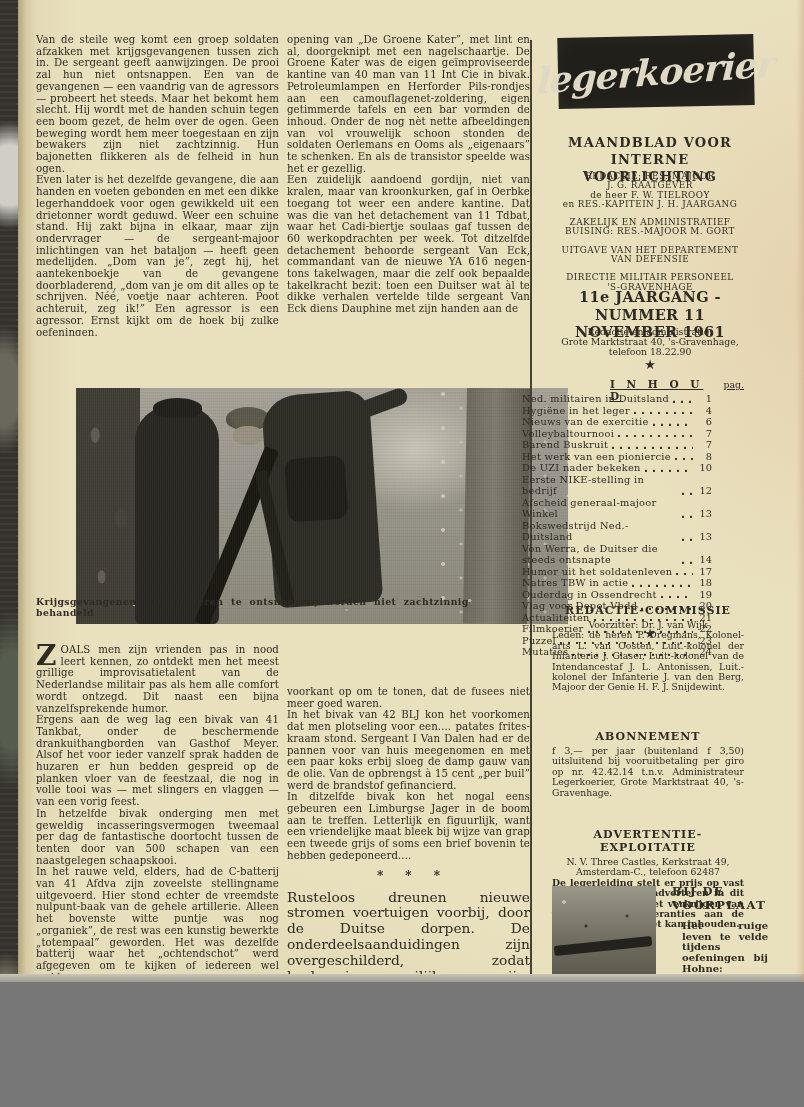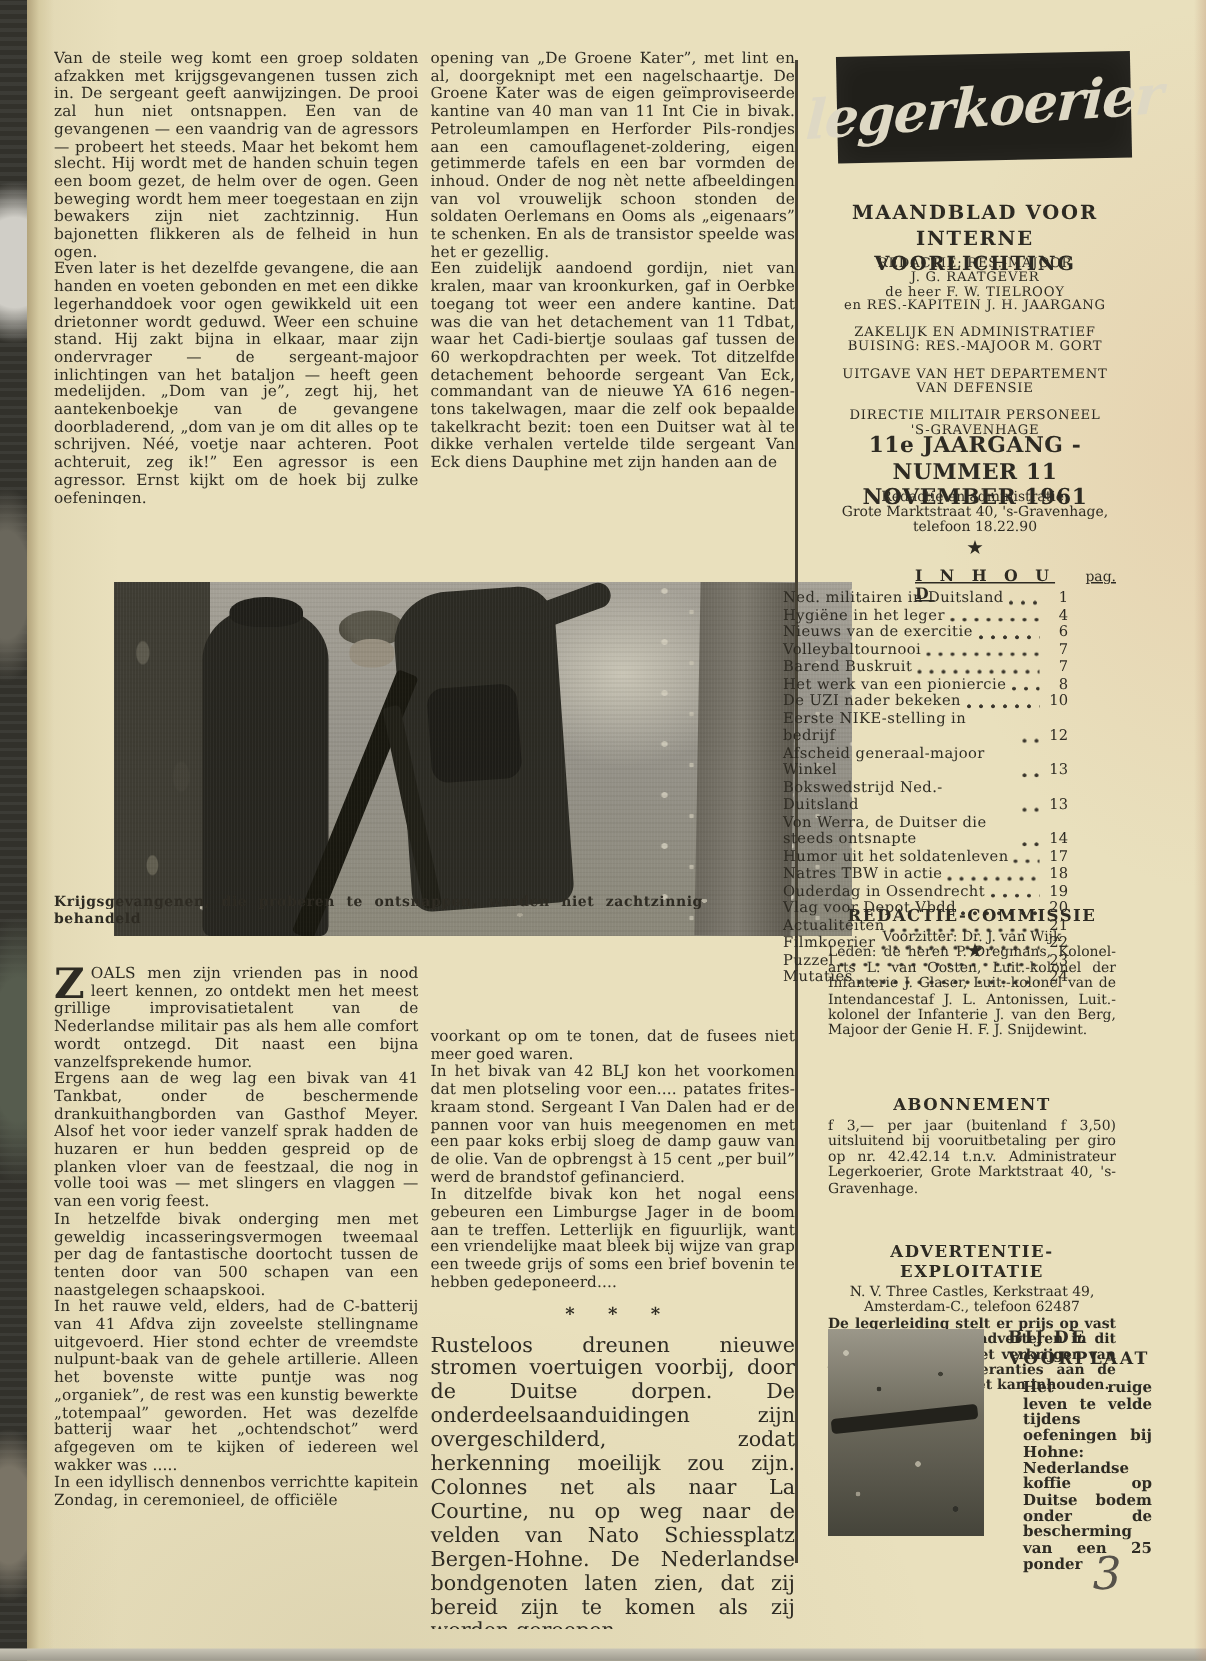--- a/index.html
+++ b/index.html
@@ -1,16 +1,16 @@
 <!DOCTYPE html>
 <html lang="nl"><head>
 <meta charset="utf-8">
 <style>
   html,body{margin:0;padding:0;background:#777;}
-  .page{position:relative;width:804px;height:1107px;overflow:hidden;
+  .page{position:relative;width:804px;height:982px;overflow:hidden;
     font-family:"DejaVu Serif","Liberation Serif",serif;color:#2e2b23;
     background-color:#e9e0bd;
     background-image:
       radial-gradient(ellipse 260px 420px at 804px 300px, rgba(216,156,124,.20), transparent 70%),
       radial-gradient(ellipse 500px 320px at 250px 1107px, rgba(120,108,70,.10), transparent 75%),
       linear-gradient(90deg, rgba(130,110,60,.10), transparent 80px);}
   
   .film-strip{position:absolute;left:0;top:0;width:18px;height:1107px;background-color:#32312b;
     background-image:
       radial-gradient(60px 75px at 10px 175px, #d0cec7 0 40%, rgba(208,206,199,0) 72%),

